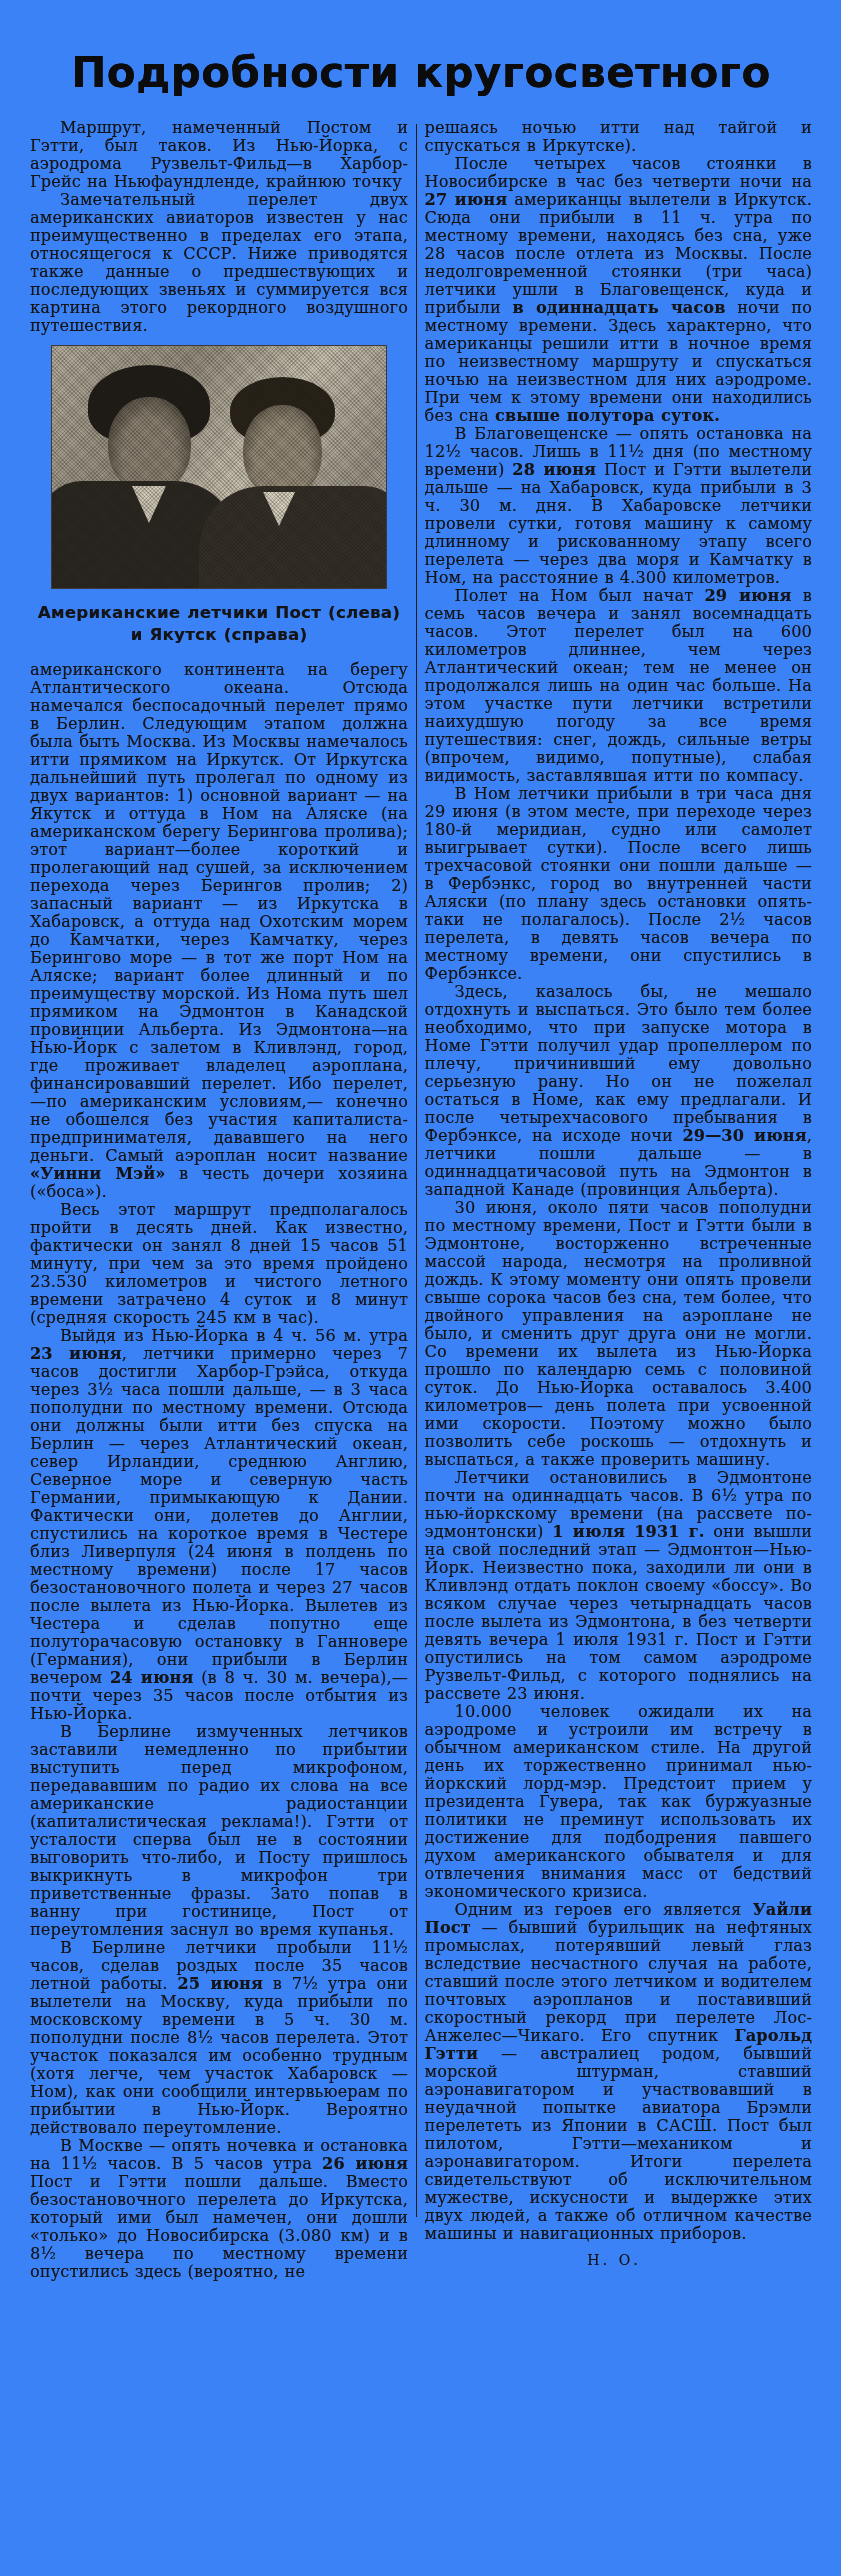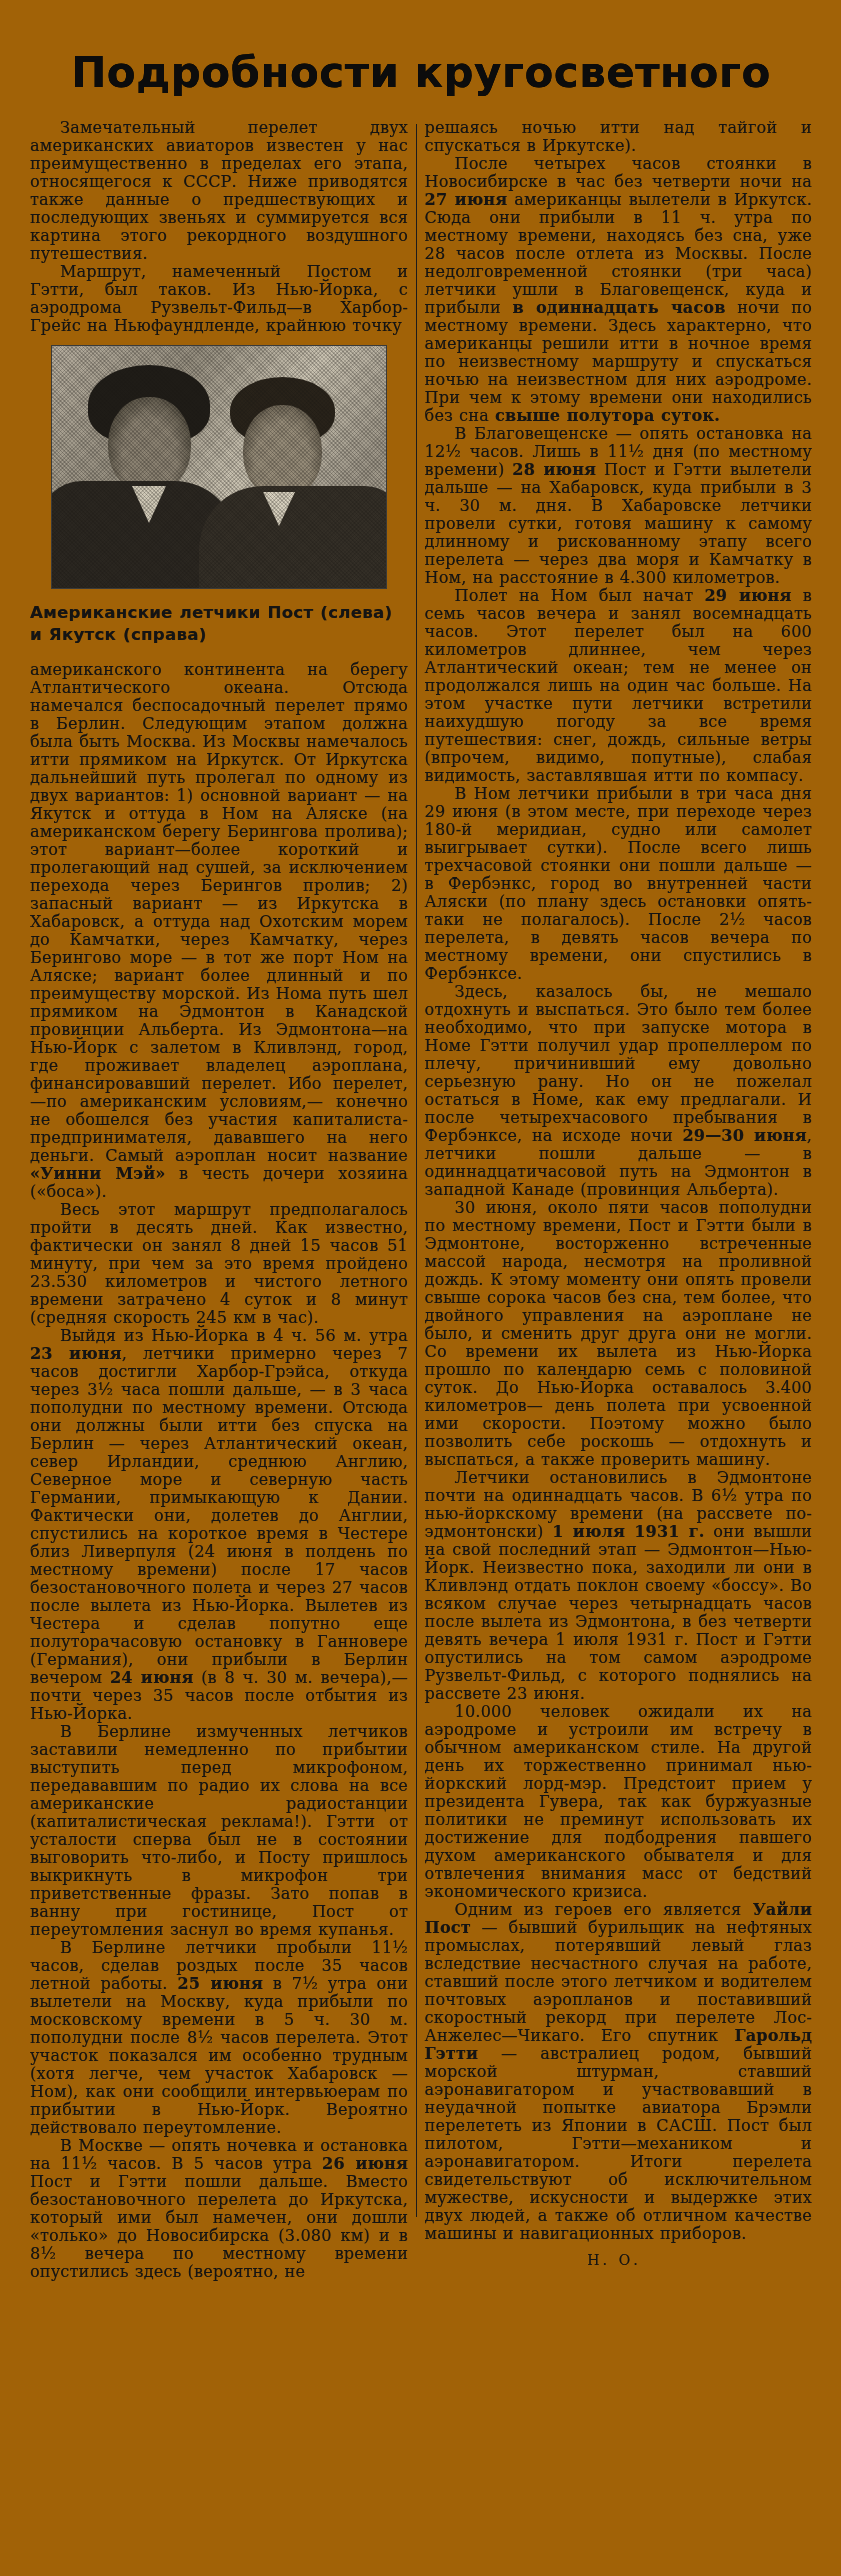--- a/index.html
+++ b/index.html
@@ -1,20 +1,20 @@
 <!DOCTYPE html>
 <html style="font-size:8.6px"><head>
 <meta charset="utf-8">
 <style>
   html,body{margin:0;padding:0;background:#e8e6e0;}
   .sheet{
     position:relative;
     width:842px;height:2576px;
     margin:0 auto;
-    background:#a16207;
+    background:#3b82f6;
     color:#141414;
     font-family:"DejaVu Serif", serif;
     overflow:hidden;
   }
   .headline{
     padding-top:47px;
     margin:0 48px 20.3px 48px;
     text-align:center;
     font-family:"DejaVu Sans", sans-serif;
     font-weight:bold;
@@ -69,21 +69,21 @@
   .p1-face{position:absolute;left:56px;top:51px;width:83px;height:97px;border-radius:48%;background:radial-gradient(ellipse at 50% 62%, #8a8171 0 46%, #454034 85%);}
   .p1-body{position:absolute;left:-13px;top:135px;width:199px;height:118px;border-radius:43px 64px 0 0;background:#2a2620;}
   .p1-collar{position:absolute;left:80px;top:140px;width:34px;height:37px;background:#cfc8b6;clip-path:polygon(50% 100%,0 0,100% 0);}
   .p2-hair{position:absolute;right:51px;top:31px;width:105px;height:68px;border-radius:50% 50% 44% 44%;background:#282219;}
   .p2-face{position:absolute;right:64px;top:59px;width:79px;height:94px;border-radius:48%;background:radial-gradient(ellipse at 50% 60%, #948a77 0 50%, #4e473a 88%);}
   .p2-body{position:absolute;right:-16px;top:140px;width:203px;height:113px;border-radius:64px 37px 0 0;background:#332e26;}
   .p2-collar{position:absolute;right:91px;top:146px;width:32px;height:34px;background:#d6cfbd;clip-path:polygon(50% 100%,0 0,100% 0);}
   .caption{
     margin-top:13px;
     margin-bottom:15px;
-    text-align:left;
+    text-align:center;
     font-family:"DejaVu Sans", sans-serif;
     font-weight:bold;
     font-size:16.6px;
     line-height:22px;
     letter-spacing:0.3px;
     text-indent:0;
   }
   .signature{
     margin-top:8px;
     padding-right:171px;
@@ -97,22 +97,22 @@
 <body>
 
 <div class="sheet">
 
   <h1 class="headline"><span>Подробности кругосветного</span><br></h1>
 
   <div class="columns">
 
     <div class="col col-left">
       <div>
+          <p class="para"><span>Маршрут, намеченный Постом и Гэтти, был таков. Из Нью-Йорка, с аэродрома Рузвельт-Фильд—в Харбор-Грейс на Ньюфаундленде, крайнюю точку</span></p>
           <p class="para"><span>Замечательный перелет двух американских авиаторов известен у нас преимущественно в пределах его этапа, относящегося к СССР. Ниже приводятся также данные о предшествующих и последующих звеньях и суммируется вся картина этого рекордного воздушного путешествия.</span></p>
-          <p class="para"><span>Маршрут, намеченный Постом и Гэтти, был таков. Из Нью-Йорка, с аэродрома Рузвельт-Фильд—в Харбор-Грейс на Ньюфаундленде, крайнюю точку</span></p>
         </div>
 
       <figure class="photo-block" style="margin-left:0;margin-right:0;">
         <div class="photo">
           <div class="p1-hair"></div>
           <div class="p1-face"></div>
           <div class="p1-body"></div>
           <div class="p1-collar"></div>
           <div class="p2-hair"></div>
           <div class="p2-face"></div>

